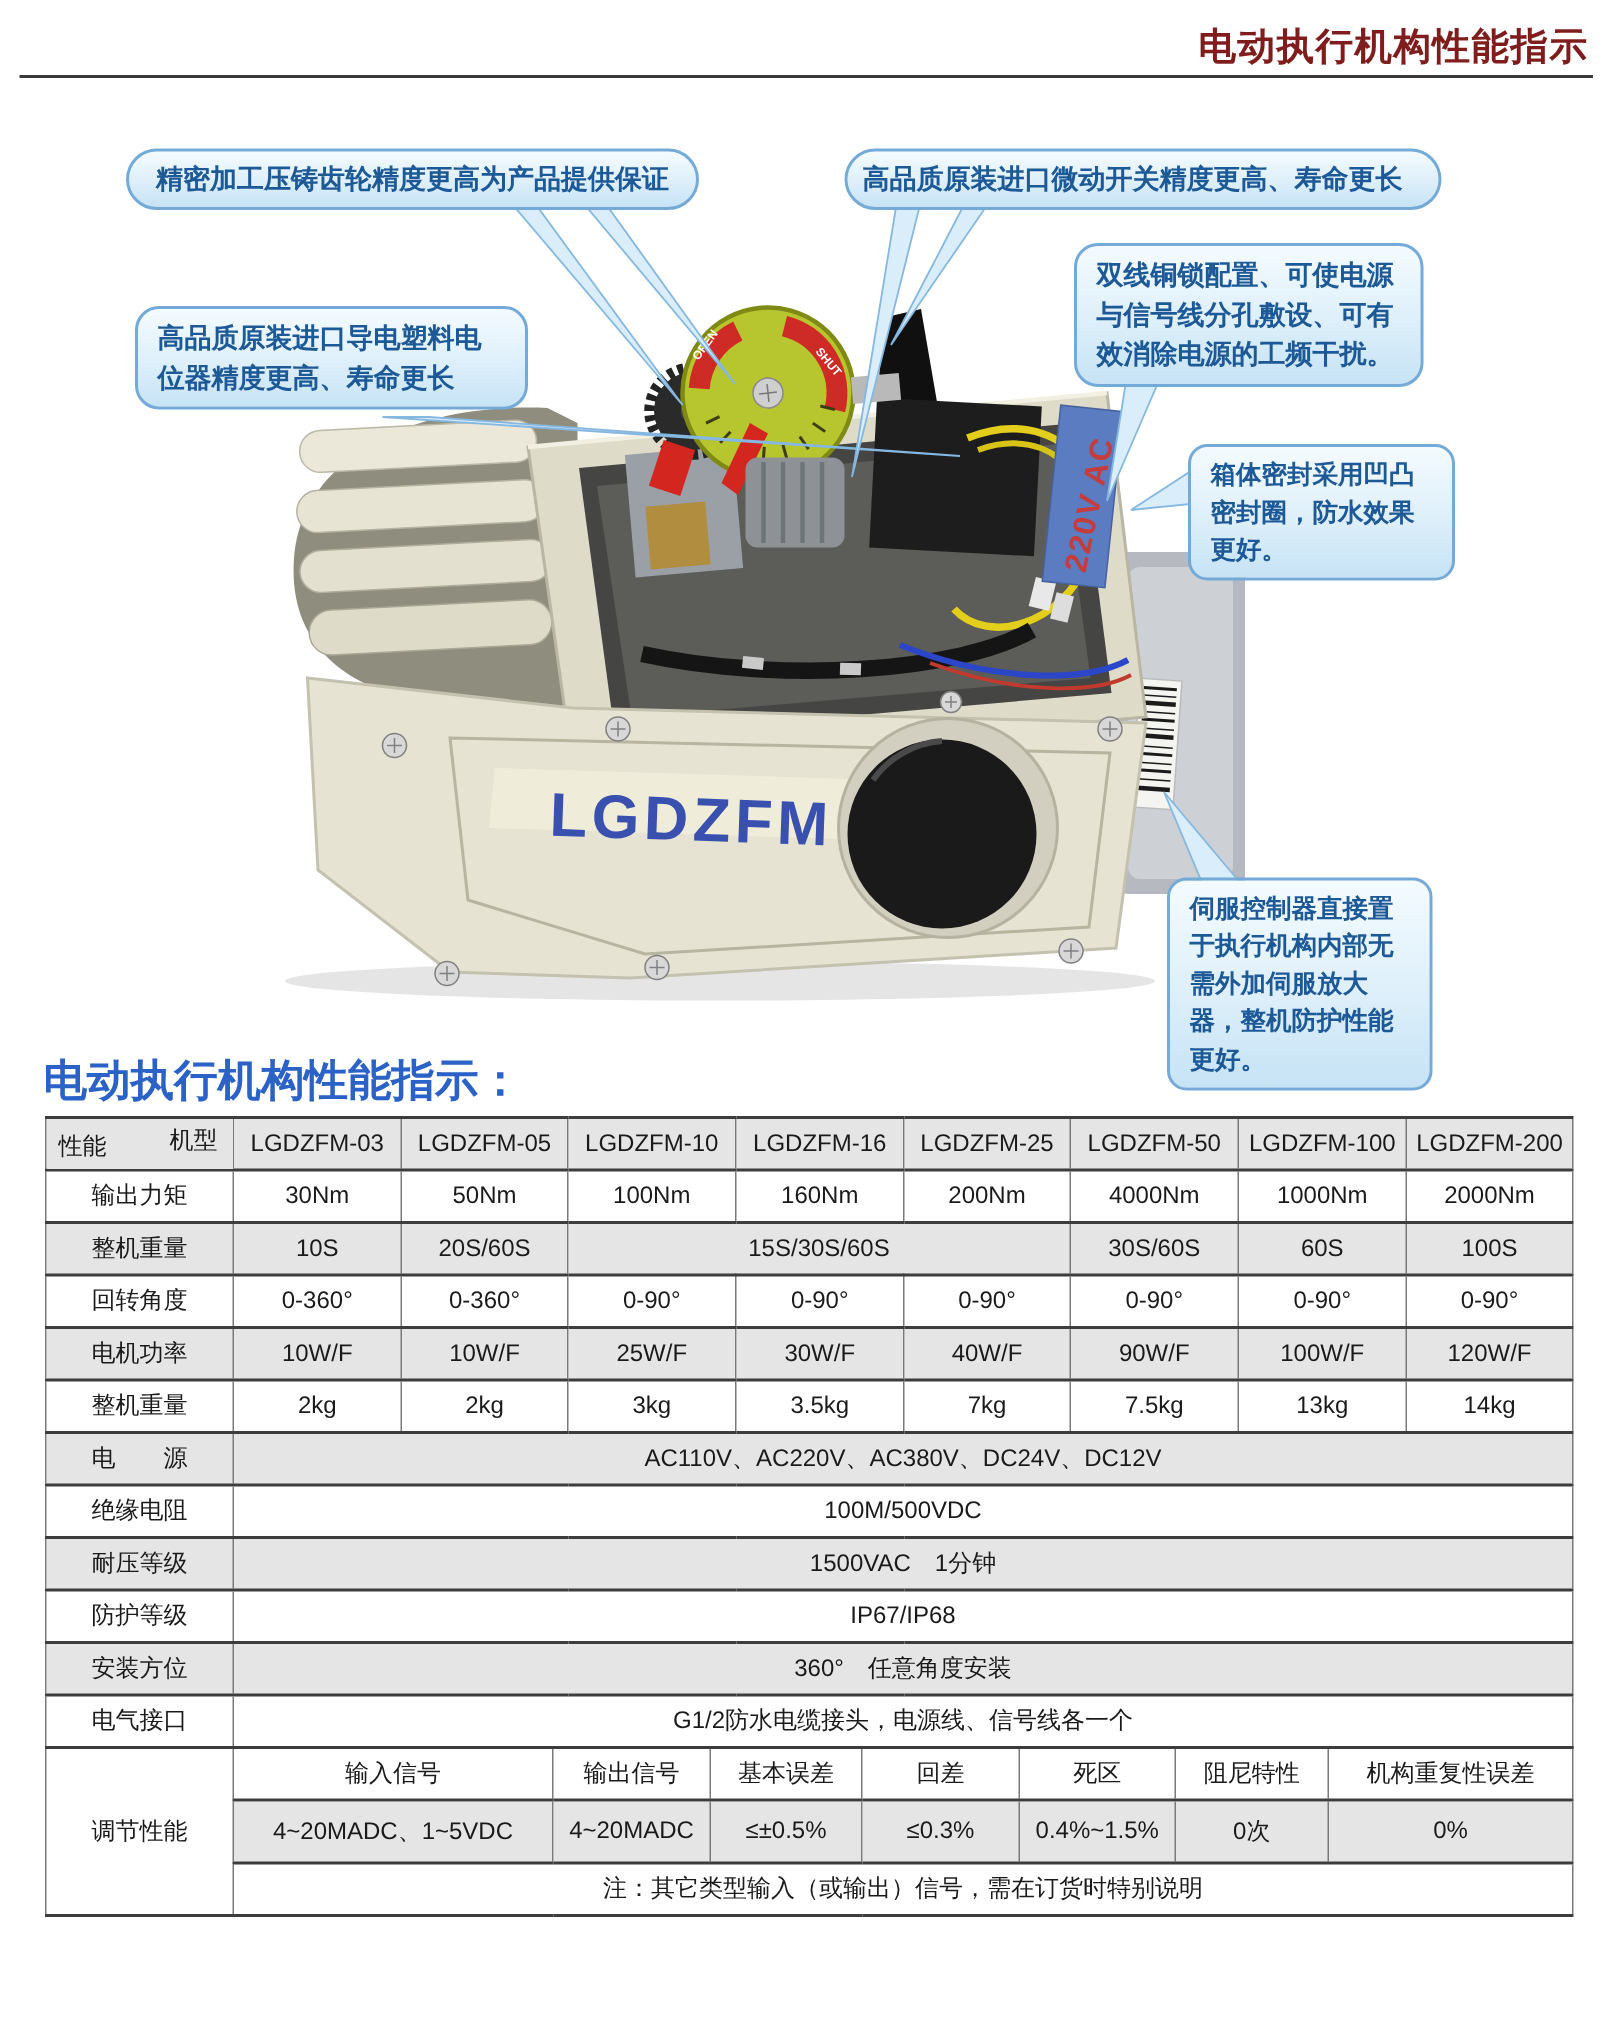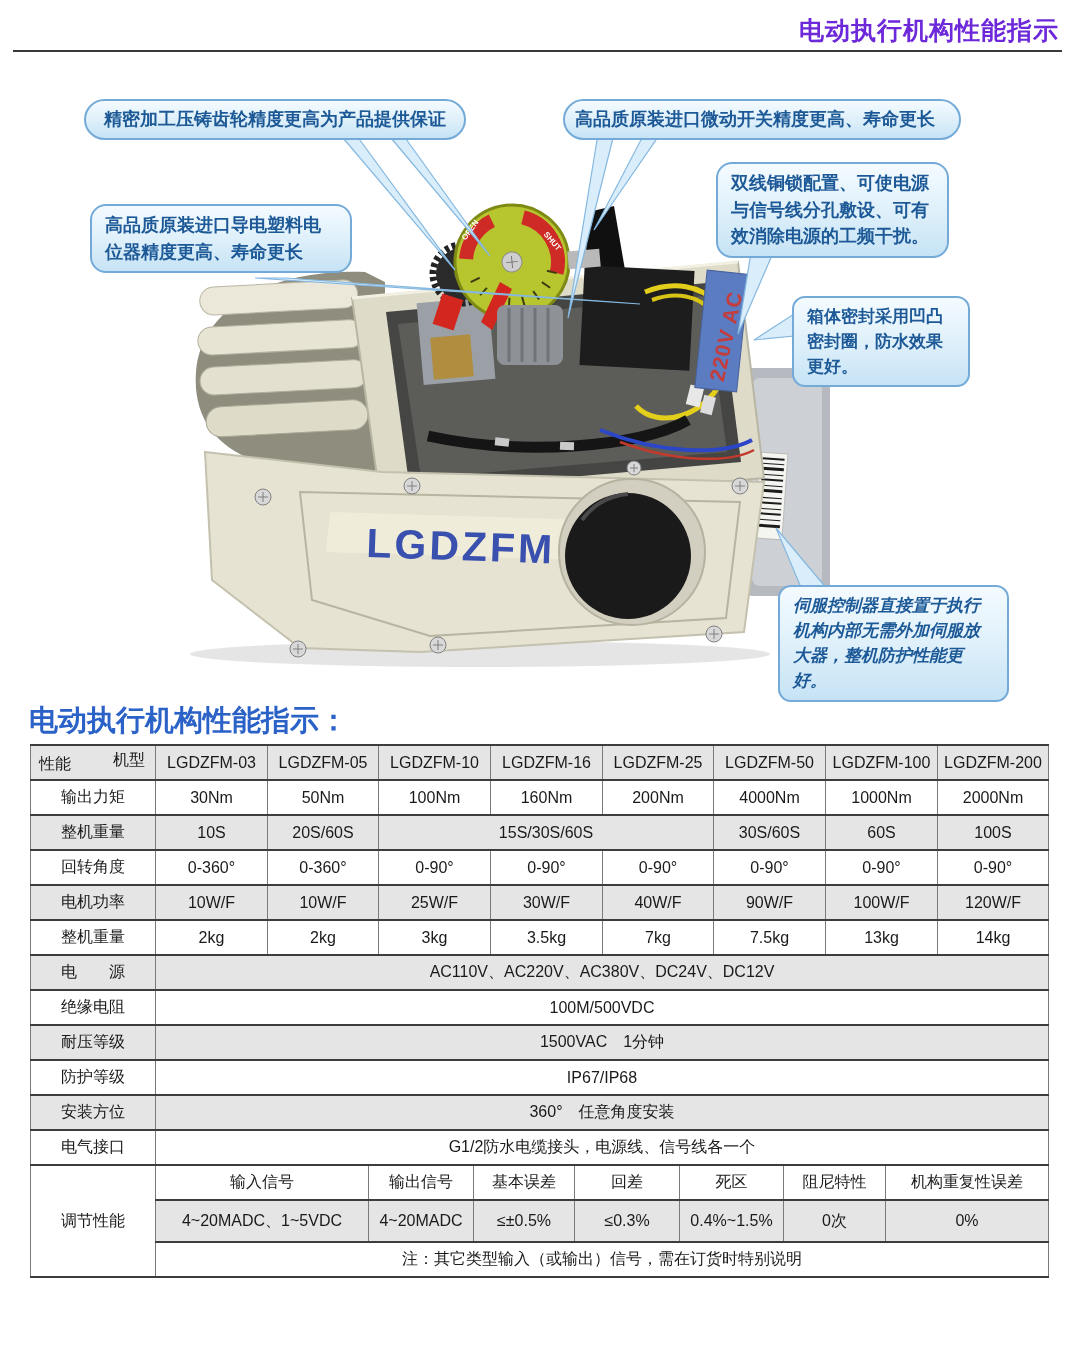--- a/index.html
+++ b/index.html
@@ -1,33 +1,33 @@
 <!DOCTYPE html>
 <html><head>
 <meta charset="utf-8">
 <style>
   html,body{margin:0;padding:0;background:#fff;}
   .page{position:relative;width:1075px;height:1351px;background:#ffffff;overflow:hidden;
         font-family:"Liberation Sans","DejaVu Sans",sans-serif;}
   
-  .page-title{position:absolute;top:14px;right:16px;color:#6d28d9;font-size:25px;
+  .page-title{position:absolute;top:14px;right:16px;color:#7f1d1d;font-size:25px;
               font-weight:bold;letter-spacing:1px;}
   .rule{position:absolute;top:50px;left:13px;right:13px;border-top:2px solid #3a3a3a;}
   
   .fig-svg{position:absolute;left:0;top:0;z-index:1;}
   .callout{position:absolute;z-index:3;box-sizing:border-box;
            background:linear-gradient(180deg,#f4fbff 0%,#ddeffa 55%,#c6e3f5 100%);
            border:2px solid #74aad8;border-radius:16px;color:#1c5996;font-weight:bold;
            font-size:18px;line-height:1.48;padding:6px 13px;}
   #co-gear{left:84px;top:99px;width:382px;border-radius:21px;text-align:center;padding:5px 10px;}
   #co-pot{left:90px;top:204px;width:262px;}
   #co-switch{left:563px;top:99px;width:398px;border-radius:21px;text-align:left;padding:5px 10px;}
   #co-lock{left:716px;top:162px;width:233px;}
   #co-seal{left:792px;top:296px;width:178px;font-size:17px;border-radius:13px;}
-  #co-servo{left:778px;top:585px;width:231px;font-size:17px;border-radius:13px;font-style:italic;}
+  #co-servo{left:778px;top:585px;width:177px;font-size:17px;border-radius:13px;}
   
   .sec-title{position:absolute;left:29px;top:701px;color:#2b62c8;font-size:29px;font-weight:bold;}
   
   .spec{position:absolute;left:30px;top:744px;width:1018px;}
   .spec table{border-collapse:collapse;table-layout:fixed;width:1018px;font-size:16px;color:#1a1a1a;}
   .spec td{border-left:1px solid #7a7a7a;border-right:1px solid #7a7a7a;
            border-top:2px solid #3d3d3d;border-bottom:2px solid #3d3d3d;
            text-align:center;vertical-align:middle;height:33px;padding:0 2px;overflow:hidden;}
   .spec tr.gray td{background:#e5e5e5;}
   .corner{position:relative;height:50px;

